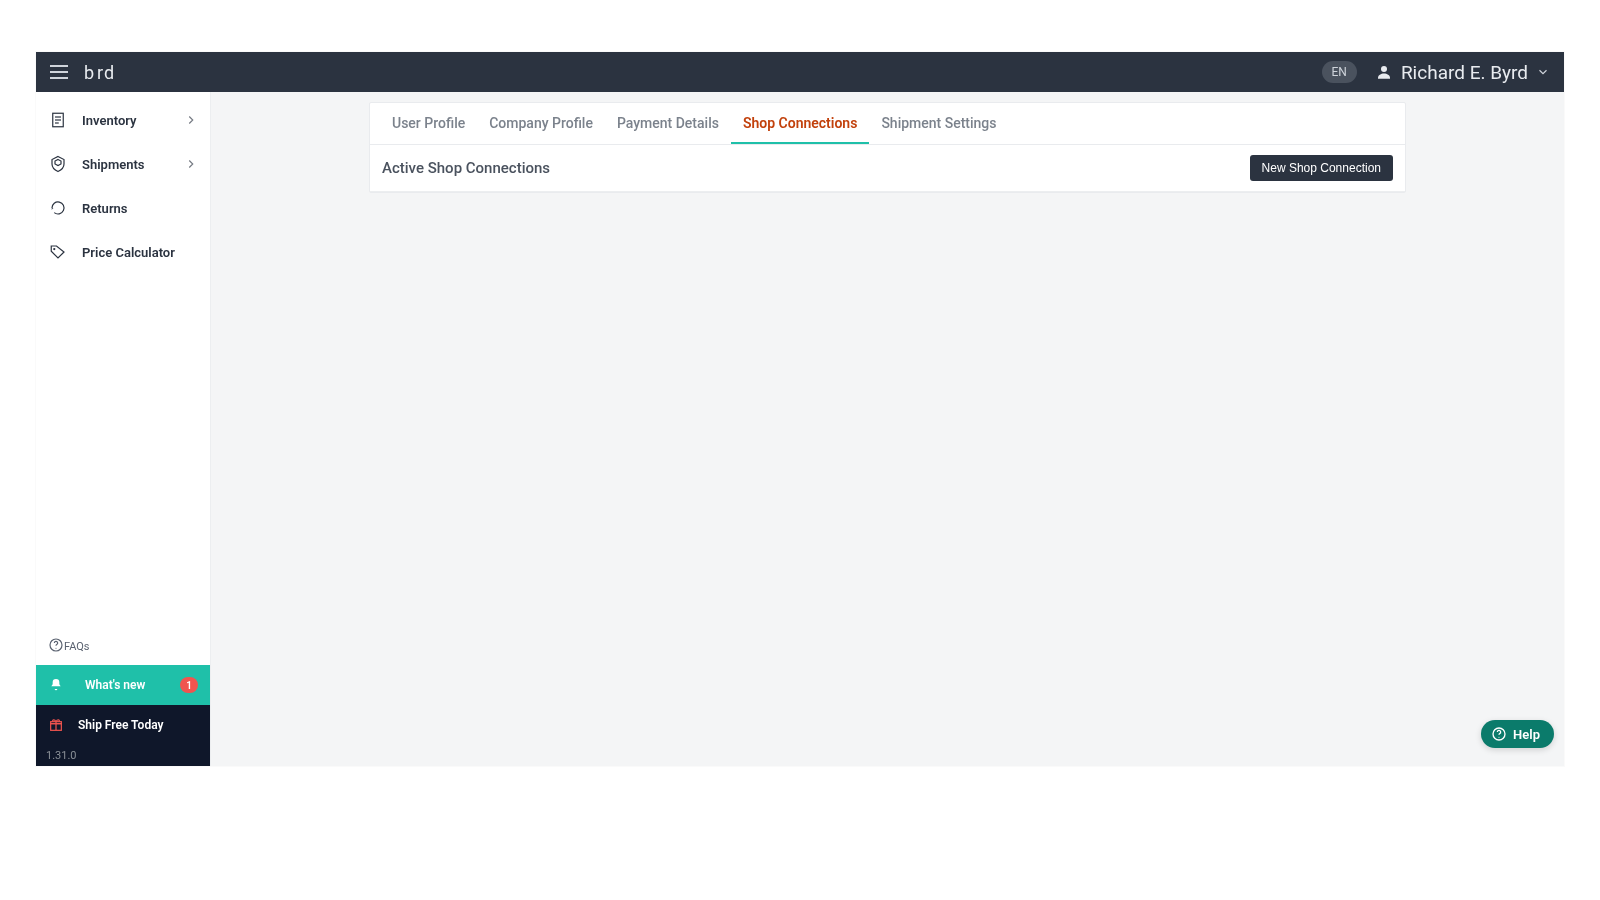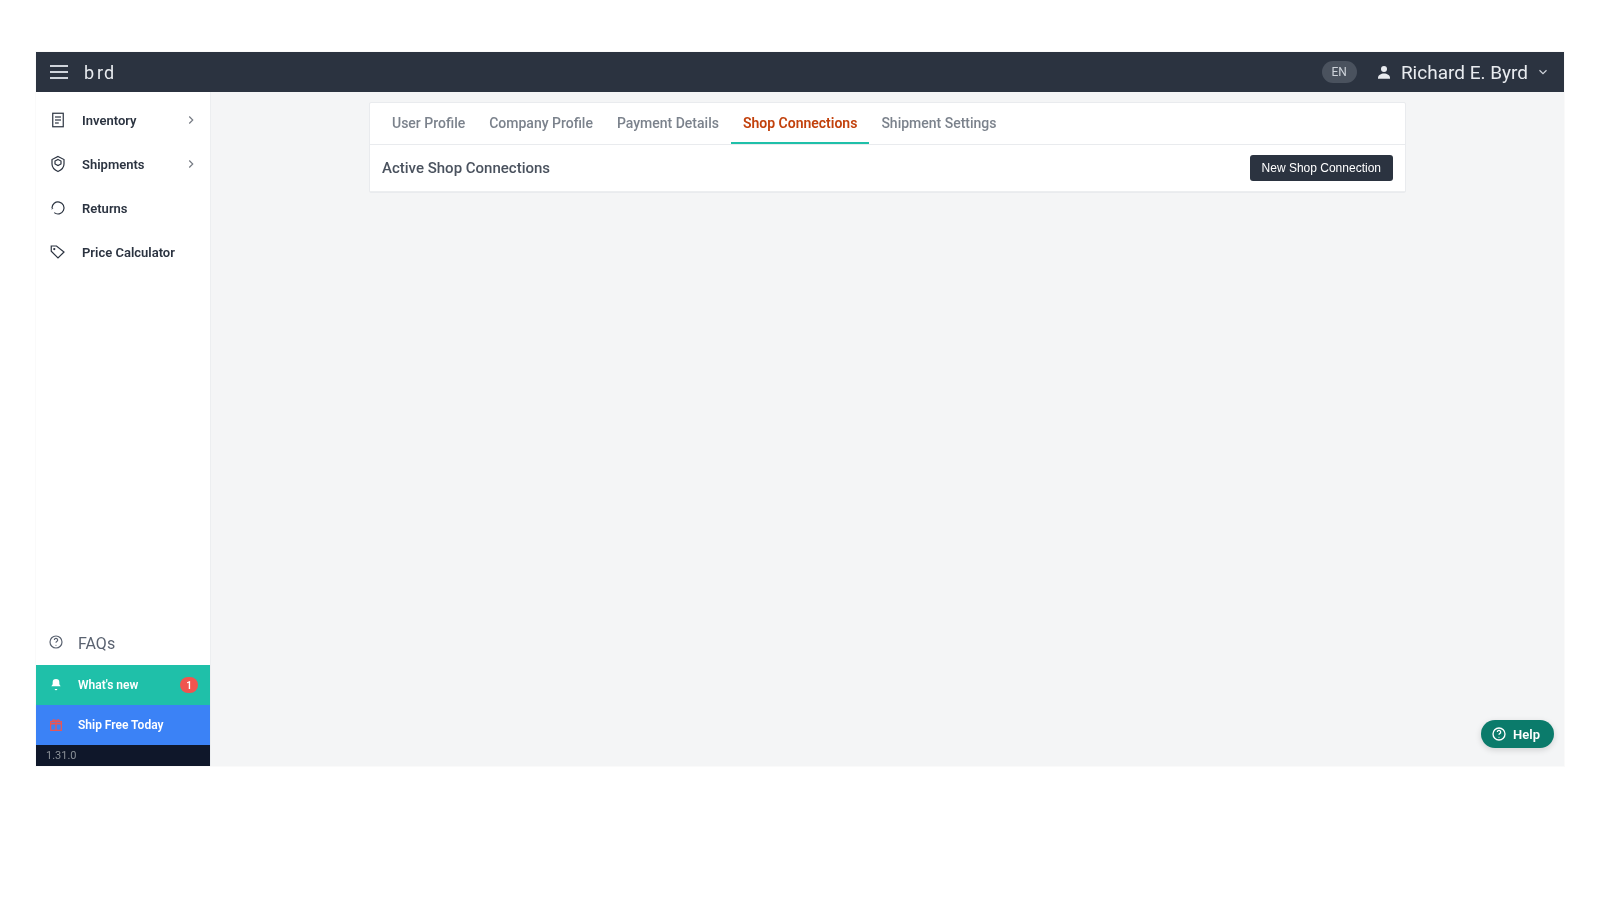--- a/index.html
+++ b/index.html
@@ -59,29 +59,29 @@
   .nav-item {
     display:flex; align-items:center; padding:12px 12px 12px 12px; gap:14px;
     font-size:13px; color:#2b3340; cursor:pointer;
   }
   .nav-item .icon { width:20px; height:20px; display:flex; align-items:center; justify-content:center; color:#2b3340; }
   .nav-item .icon svg { width:18px; height:18px; stroke:#2b3340; fill:none; stroke-width:1.6; }
   .nav-item .label { flex:1; font-weight:600; }
   .nav-item .chev { width:14px; height:14px; opacity:.65; }
 
   .sidebar-bottom { }
-  .faq-item { display:flex; align-items:flex-start; gap:14px; padding:12px; font-size:16px; color:#5a6270; cursor:pointer;}
+  .faq-item { display:flex; align-items:flex-end; padding:12px; font-size:11px; color:#5a6270; cursor:pointer;}
   .faq-item svg{width:16px;height:16px;stroke:#5a6270;fill:none;stroke-width:1.8;}
   .whatsnew {
-    background:#1fc0a9; color:#fff; display:flex; align-items:center; gap:14px; padding:12px; font-size:12px; font-weight:600; cursor:pointer;
+    background:#1fc0a9; color:#fff; display:flex; align-items:center; gap:21px; padding:12px; font-size:12px; font-weight:600; cursor:pointer;
   }
   .whatsnew svg{width:16px;height:16px;fill:#fff;}
   .whatsnew .badge { margin-left:auto; background:#f0544f; border-radius:9px; min-width:18px; height:16px; font-size:10px; display:flex; align-items:center; justify-content:center; padding:0 5px;}
   .shipfree {
-    background:#3b82f6; color:#fff; display:flex; align-items:center; gap:14px; padding:12px; font-size:12px; font-weight:600; cursor:pointer;
+    background:#0f172a; color:#fff; display:flex; align-items:center; gap:14px; padding:12px; font-size:12px; font-weight:600; cursor:pointer;
   }
   .shipfree svg{width:16px;height:16px;stroke:#f0544f;fill:none;stroke-width:1.8;}
   .version { background:#0f172a; color:#8a9097; font-size:11px; padding:4px 10px; }
 
   
   .main { flex:1; padding:10px 158px 10px 158px; overflow:auto; }
   .card {
     background:#fff; border:1px solid #e9ebee; border-radius:2px;
   }
   .tabs { display:flex; border-bottom:1px solid #e9ebee; padding:0 10px; }

